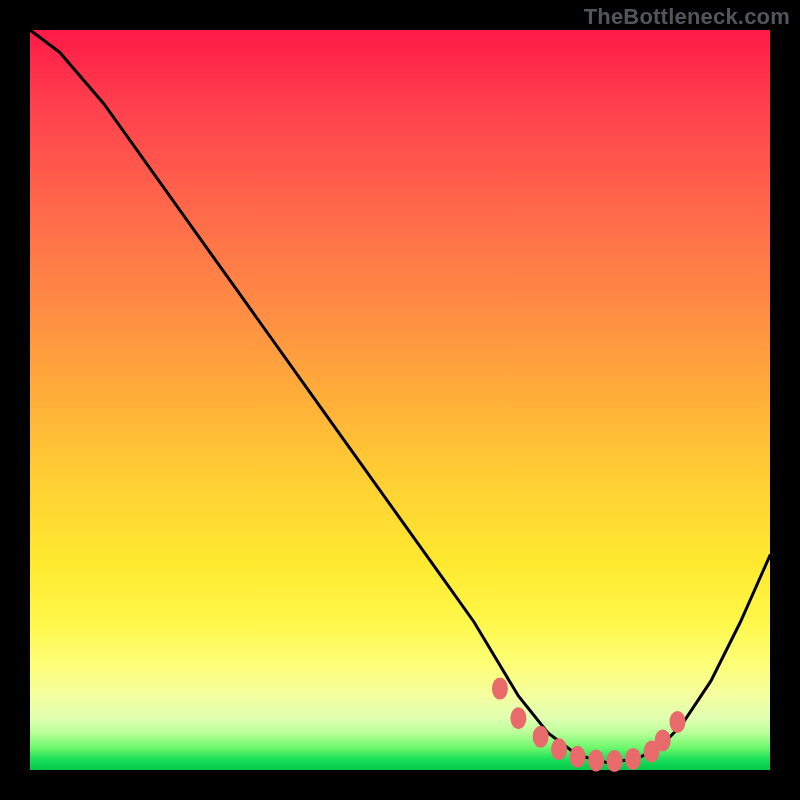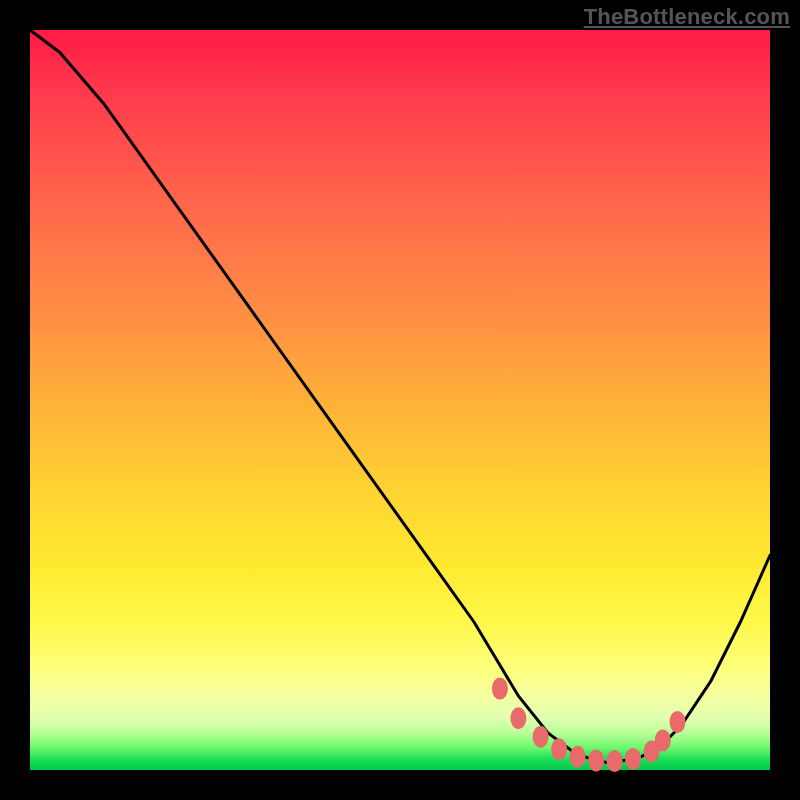--- a/index.html
+++ b/index.html
@@ -53,21 +53,20 @@
   .watermark {
     position: absolute;
     top: 4px;
     right: 10px;
     font-family: Arial, Helvetica, sans-serif;
     font-size: 22px;
     font-weight: 600;
     color: #53555a;
     letter-spacing: 0.2px;
     user-select: none;
-    text-decoration: underline;
   }
 </style>
 </head>
 <body>
 
 <div class="stage">
 
   <div class="watermark">TheBottleneck.com</div>
 
   <div class="plot-area">

